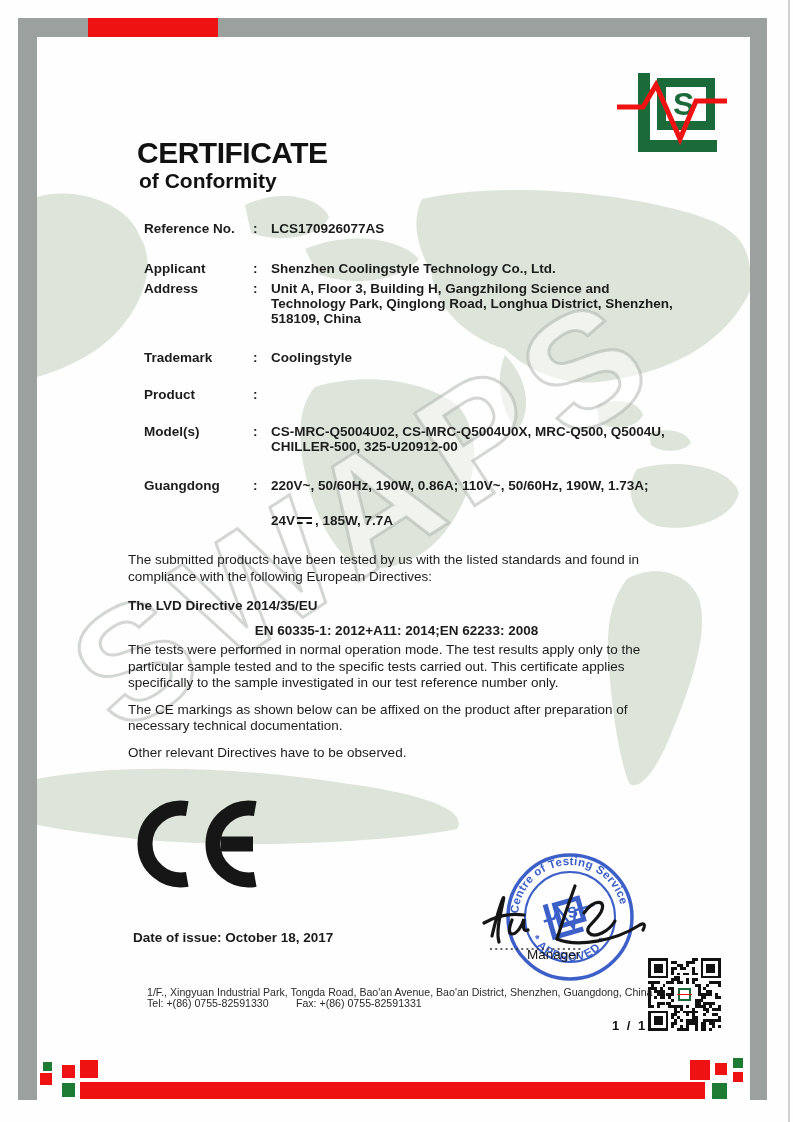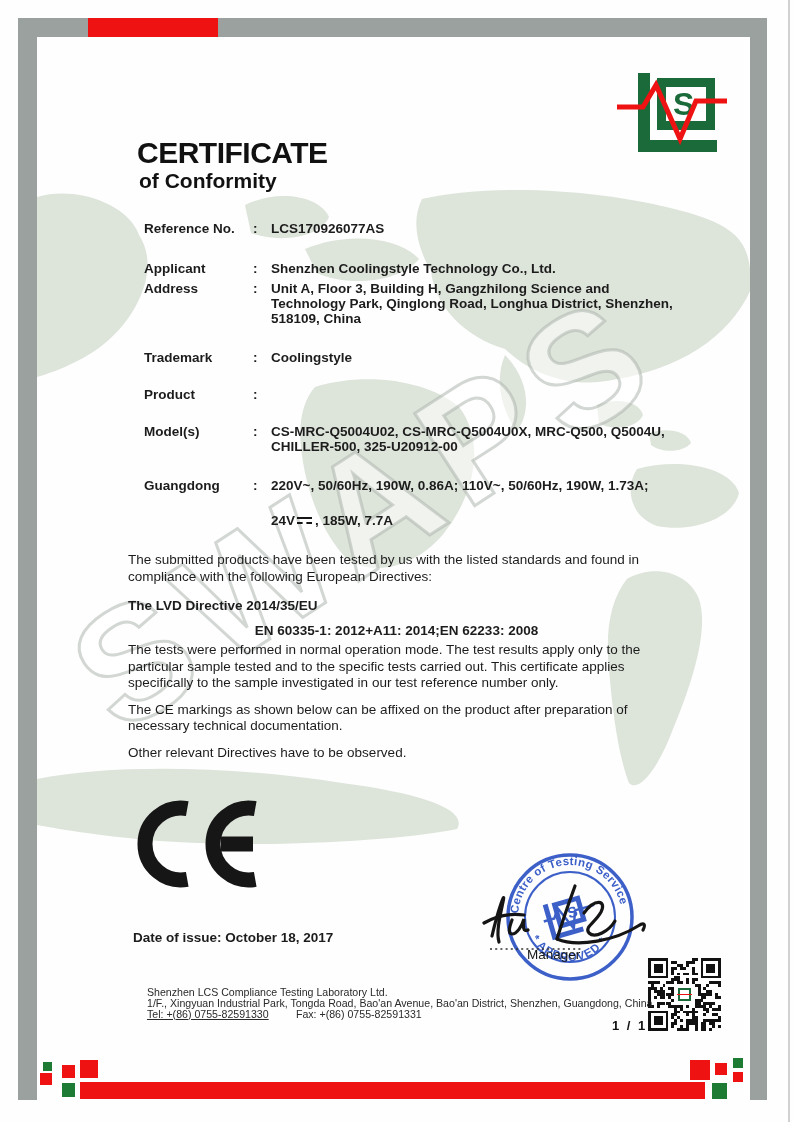--- a/index.html
+++ b/index.html
@@ -52,21 +52,21 @@
   .p-ce{margin-bottom:10px !important;}
   
   .ce-svg{left:137px;top:798px;}
   .date-line{left:133px;top:930px;font-size:13.5px;font-weight:bold;}
   .stamp-svg{left:500px;top:847px;opacity:.92;mix-blend-mode:multiply;}
   .sig-svg{left:478px;top:876px;}
   .manager{left:527px;top:947px;font-size:13.5px;color:#161616;}
   .qr-svg{left:648px;top:958px;}
   
   .footer{left:147px;top:987px;font-size:10.6px;line-height:10.9px;color:#2a2a2a;white-space:nowrap;}
-  .footer .w146{display:inline-block;width:146px;text-decoration:underline;}
+  .footer .w146{display:inline-block;width:146px;}
   .footer .w130{display:inline-block;width:130px;}
   .page-num{left:612px;top:1018px;font-size:13px;font-weight:bold;letter-spacing:2px;color:#111;}
   .logo-svg{left:615px;top:65px;}
 </style>
 </head>
 <body>
 
 <svg class="abs map-svg" width="714" height="1063" viewBox="0 0 714 1063" aria-hidden="true">
   <g fill="#dde4da">
     <path d="M0 160 C40 148 92 168 102 198 C126 234 96 290 56 315 C30 332 0 340 0 340 Z"></path>
@@ -413,20 +413,19 @@
     <rect x="58.4" y="5.84" width="8.76" height="8.76" fill="#111"></rect>
     <rect x="0" y="52.56" width="20.439999999999998" height="20.439999999999998" fill="#111"></rect>
     <rect x="2.92" y="55.48" width="14.6" height="14.6" fill="#fff"></rect>
     <rect x="5.84" y="58.4" width="8.76" height="8.76" fill="#111"></rect>
     <rect x="28.032" y="28.032" width="16.936" height="16.936" fill="#fff"></rect>
     <rect x="30.951999999999998" y="30.951999999999998" width="11.096" height="11.096" fill="none" stroke="#1b6b3a" stroke-width="1.6"></rect>
     <line x1="28.908" y1="36.5" x2="44.092" y2="36.5" stroke="#ef1212" stroke-width="1.1"></line>
   </svg>
 
 <div class="abs footer">
-  <div>Shenzhen LCS Compliance Testing Laboratory Ltd.</div>
   <div>1/F., Xingyuan Industrial Park, Tongda Road, Bao'an Avenue, Bao'an District, Shenzhen, Guangdong, China</div>
   <div>
     <span class="w146">Tel: +(86) 0755-82591330</span>
     <span>Fax: +(86) 0755-82591331</span>
   </div>
 </div>
 <div class="abs page-num">1 / 1</div>
 
 </body></html>

